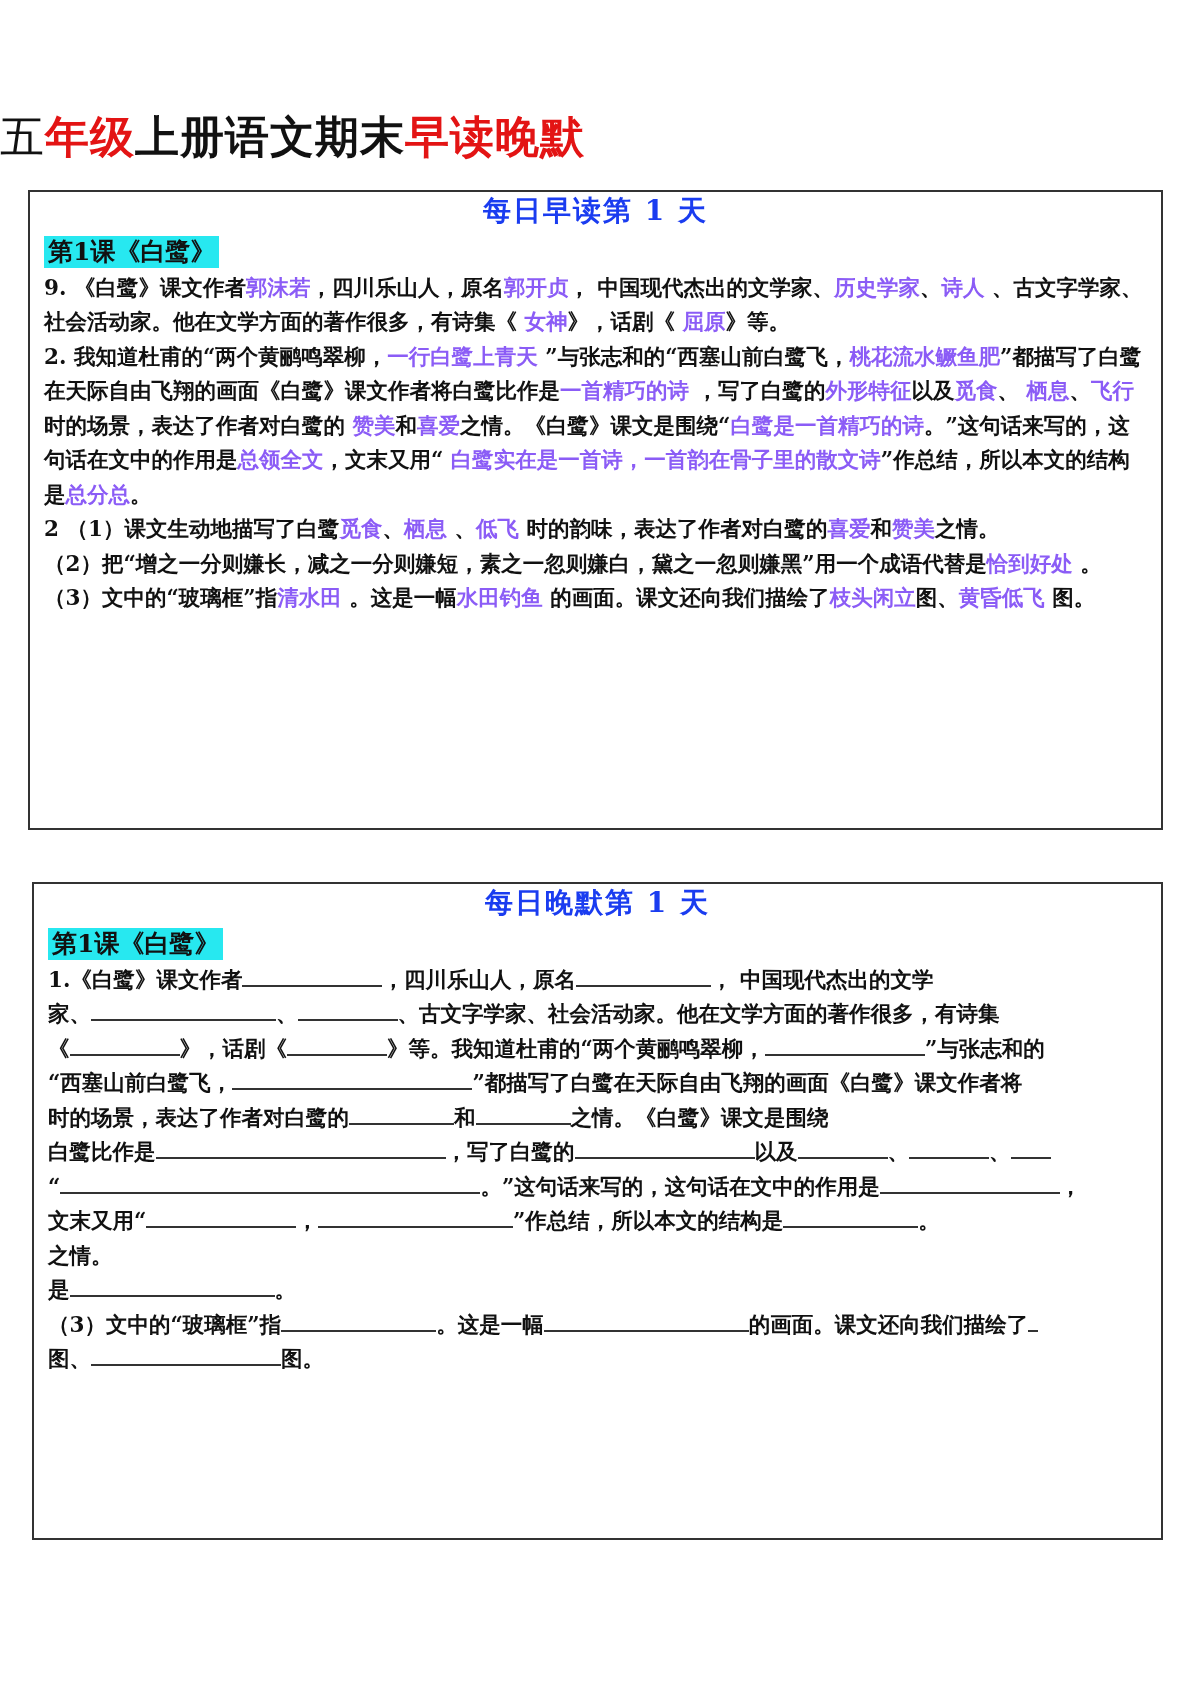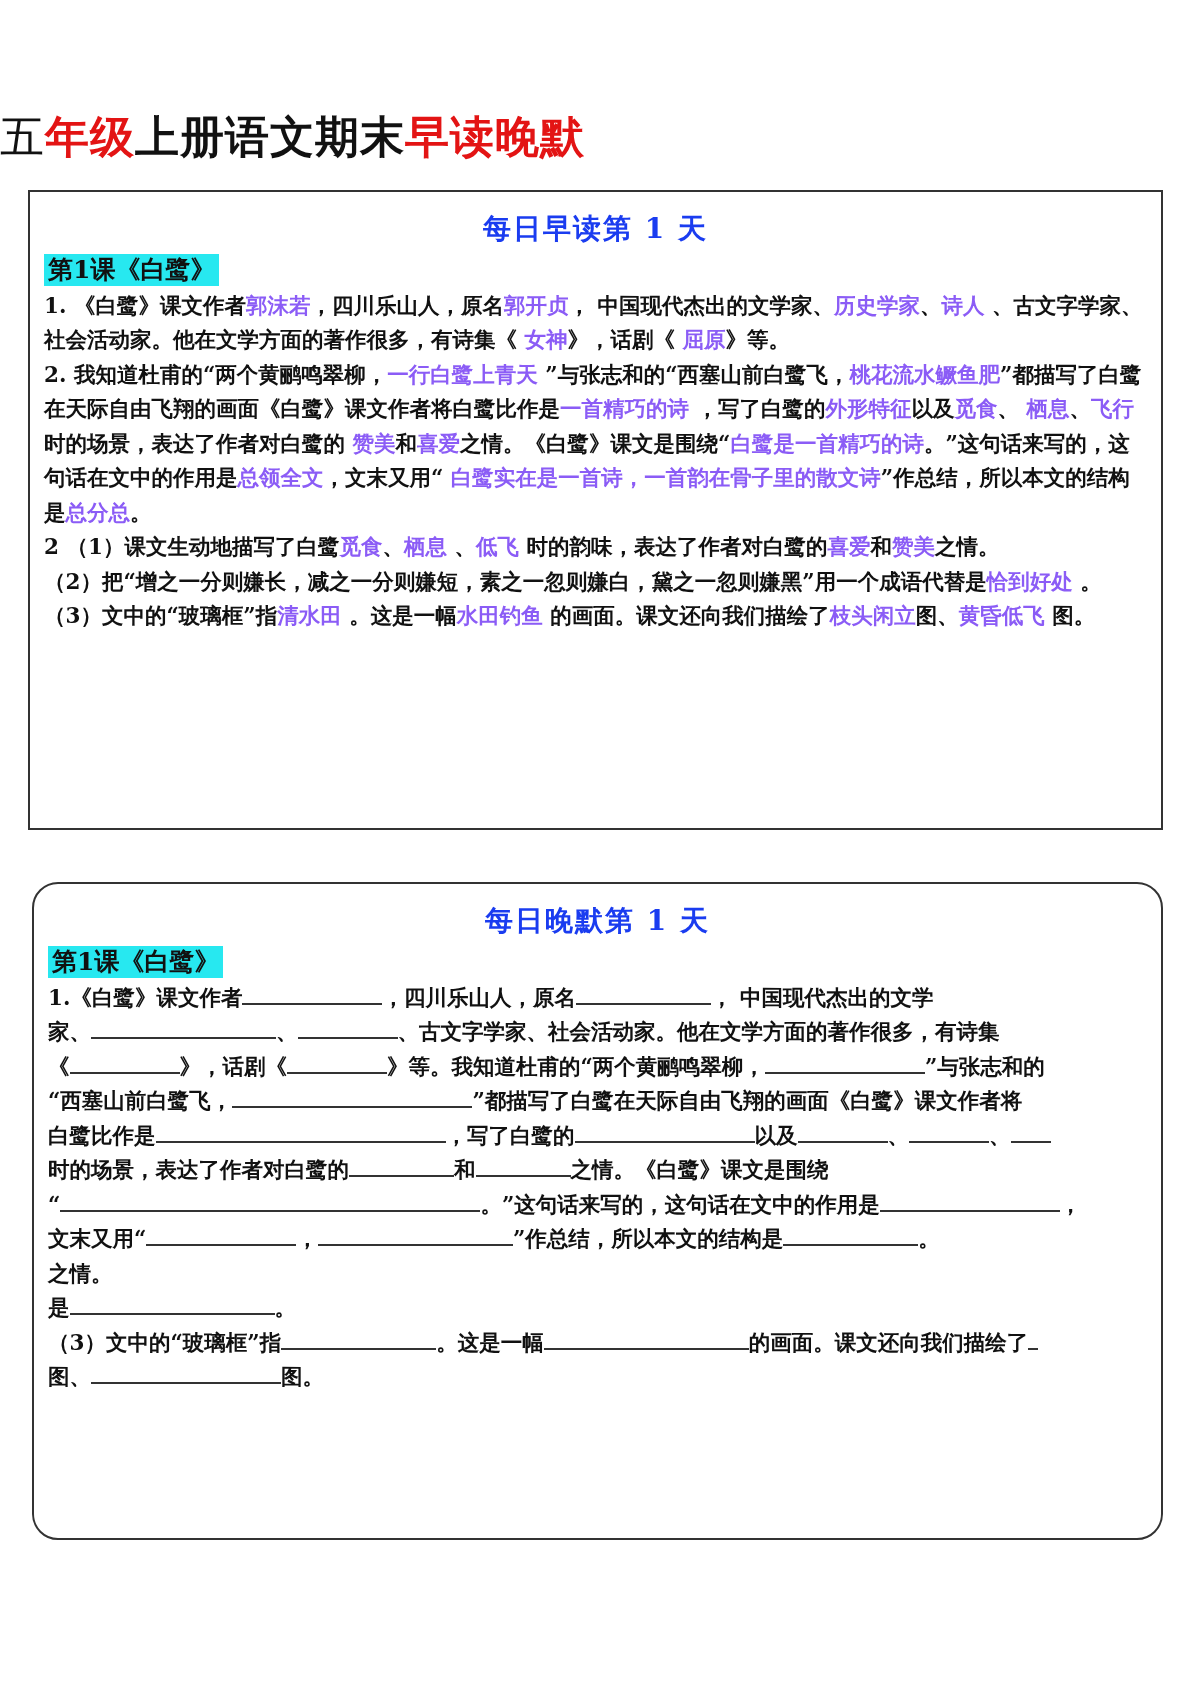--- a/index.html
+++ b/index.html
@@ -5,56 +5,56 @@
   html, body { margin:0; padding:0; background:#ffffff; }
   body { width:1191px; height:1684px; position:relative; overflow:hidden;
          font-family:"DejaVu Serif", "Liberation Serif", serif; color:#111; }
   .page-title { position:absolute; top:108px; left:0; width:1191px; text-align:left;
                 font-family:"DejaVu Sans", "Liberation Sans", sans-serif; font-weight:bold;
                 font-size:44px; letter-spacing:1px; color:#111; }
   .page-title .red { color:#e31414; }
   .page-title .thin { font-weight:normal; font-family:"DejaVu Serif", serif; }
   .box { position:absolute; border:2px solid #333; background:#fff; box-sizing:border-box; }
   .box1 { left:28px; top:190px; width:1135px; height:640px; }
-  .box2 { left:32px; top:882px; width:1131px; height:658px;border-radius:26px; }
-  .box-title { text-align:center; color:#1a3cf0; font-size:28px; margin-top:18px; height:38px;
+  .box2 { left:32px; top:882px; width:1131px; height:658px; }
+  .box-title { text-align:center; color:#1a3cf0; font-size:28px; height:38px;
                letter-spacing:2px; font-weight:bold; }
   .content { padding:0 14px 0 14px; font-size:21.5px; line-height:34.5px; font-weight:bold; }
   .lesson { display:inline-block; background:#27e8f0; padding:0 4px; font-size:25px; line-height:32px; margin-top:6px; }
   .ans { color:#8b5cf6; text-decoration-color:#333; text-underline-offset:6px; text-decoration-thickness:2px; }
   .blank { display:inline-block; border-bottom:2px solid #333; height:22px; vertical-align:baseline; }
   p { margin:0; }
 </style>
 </head>
 <body>
 
 <div class="page-title"><span class="thin">五</span><span class="red">年级</span><span>上册语文期末</span><span class="red">早读晚默</span></div>
 
 <div class="box box1">
   <div class="box-title">每日早读第 1 天</div>
   <div class="content">
     <span class="lesson">第1课《白鹭》</span>
-    <p><span>1. 《白鹭》课文作者</span><span class="ans">郭沫若</span><span>，四川乐山人，原名</span><span class="ans">郭开贞</span><span>， 中国现代杰出的文学家、</span><span class="ans">历史学家</span><span>、</span><span class="ans">诗人</span><span> 、古文字学家、社会活动家。他在文学方面的著作很多，有诗集《 </span><span class="ans">女神</span><span>》，话剧《 </span><span class="ans">屈原</span><span>》等。</span></p>
+    <p><span>9. 《白鹭》课文作者</span><span class="ans">郭沫若</span><span>，四川乐山人，原名</span><span class="ans">郭开贞</span><span>， 中国现代杰出的文学家、</span><span class="ans">历史学家</span><span>、</span><span class="ans">诗人</span><span> 、古文字学家、社会活动家。他在文学方面的著作很多，有诗集《 </span><span class="ans">女神</span><span>》，话剧《 </span><span class="ans">屈原</span><span>》等。</span></p>
     <p><span>2. 我知道杜甫的“两个黄鹂鸣翠柳，</span><span class="ans">一行白鹭上青天 </span><span>”与张志和的“西塞山前白鹭飞，</span><span class="ans">桃花流水鳜鱼肥</span><span>”都描写了白鹭在天际自由飞翔的画面《白鹭》课文作者将白鹭比作是</span><span class="ans">一首精巧的诗 </span><span>，写了白鹭的</span><span class="ans">外形特征</span><span>以及</span><span class="ans">觅食</span><span>、 </span><span class="ans">栖息</span><span>、</span><span class="ans">飞行</span><span>时的场景，表达了作者对白鹭的 </span><span class="ans">赞美</span><span>和</span><span class="ans">喜爱</span><span>之情。《白鹭》课文是围绕“</span><span class="ans">白鹭是一首精巧的诗</span><span>。”这句话来写的，这句话在文中的作用是</span><span class="ans">总领全文</span><span>，文末又用“ </span><span class="ans">  白鹭实在是一首诗，一首韵在骨子里的散文诗</span><span>”作总结，所以本文的结构是</span><span class="ans">总分总</span><span>。</span></p>
     <p><span>2 （1）课文生动地描写了白鹭</span><span class="ans">觅食</span><span>、</span><span class="ans">栖息 </span><span>、</span><span class="ans">低飞 </span><span>时的韵味，表达了作者对白鹭的</span><span class="ans">喜爱</span><span>和</span><span class="ans">赞美</span><span>之情。</span></p>
     <p><span>（2）把“增之一分则嫌长，减之一分则嫌短，素之一忽则嫌白，黛之一忽则嫌黑”用一个成语代替是</span><span class="ans">恰到好处 </span><span>。</span></p>
     <p><span>（3）文中的“玻璃框”指</span><span class="ans">清水田 </span><span>。这是一幅</span><span class="ans">水田钓鱼 </span><span>的画面。课文还向我们描绘了</span><span class="ans">枝头闲立</span><span>图、</span><span class="ans">黄昏低飞 </span><span>图。</span></p>
   </div>
 </div>
 
 <div class="box box2">
   <div class="box-title">每日晚默第 1 天</div>
   <div class="content">
     <span class="lesson">第1课《白鹭》</span>
     <p><span>1.《白鹭》课文作者</span><span class="blank" style="width:140px"></span><span>，四川乐山人，原名</span><span class="blank" style="width:135px"></span><span>， 中国现代杰出的文学</span></p>
     <p><span>家、</span><span class="blank" style="width:185px"></span><span>、</span><span class="blank" style="width:100px"></span><span>、古文字学家、社会活动家。他在文学方面的著作很多，有诗集</span></p>
     <p><span>《</span><span class="blank" style="width:110px"></span><span>》，话剧《</span><span class="blank" style="width:100px"></span><span>》等。我知道杜甫的“两个黄鹂鸣翠柳，</span><span class="blank" style="width:160px"></span><span>”与张志和的</span></p>
     <p><span>“西塞山前白鹭飞，</span><span class="blank" style="width:240px"></span><span>”都描写了白鹭在天际自由飞翔的画面《白鹭》课文作者将</span></p>
+    <p><span>时的场景，表达了作者对白鹭的</span><span class="blank" style="width:105px"></span><span>和</span><span class="blank" style="width:95px"></span><span>之情。《白鹭》课文是围绕</span></p>
     <p><span>白鹭比作是</span><span class="blank" style="width:290px"></span><span>，写了白鹭的</span><span class="blank" style="width:180px"></span><span>以及</span><span class="blank" style="width:90px"></span><span>、</span><span class="blank" style="width:80px"></span><span>、</span><span class="blank" style="width:40px"></span></p>
-    <p><span>时的场景，表达了作者对白鹭的</span><span class="blank" style="width:105px"></span><span>和</span><span class="blank" style="width:95px"></span><span>之情。《白鹭》课文是围绕</span></p>
     <p><span>“</span><span class="blank" style="width:420px"></span><span>。”这句话来写的，这句话在文中的作用是</span><span class="blank" style="width:180px"></span><span>，</span></p>
     <p><span>文末又用“</span><span class="blank" style="width:150px"></span><span>，</span><span class="blank" style="width:195px"></span><span>”作总结，所以本文的结构是</span><span class="blank" style="width:135px"></span><span>。</span></p>
     <p><span>之情。</span></p>
     <p><span>是</span><span class="blank" style="width:205px"></span><span>。</span></p>
     <p><span>（3）文中的“玻璃框”指</span><span class="blank" style="width:155px"></span><span>。这是一幅</span><span class="blank" style="width:205px"></span><span>的画面。课文还向我们描绘了</span><span class="blank" style="width:10px"></span></p>
     <p><span>图、</span><span class="blank" style="width:190px"></span><span>图。</span></p>
   </div>
 </div>
 
 </body></html>

